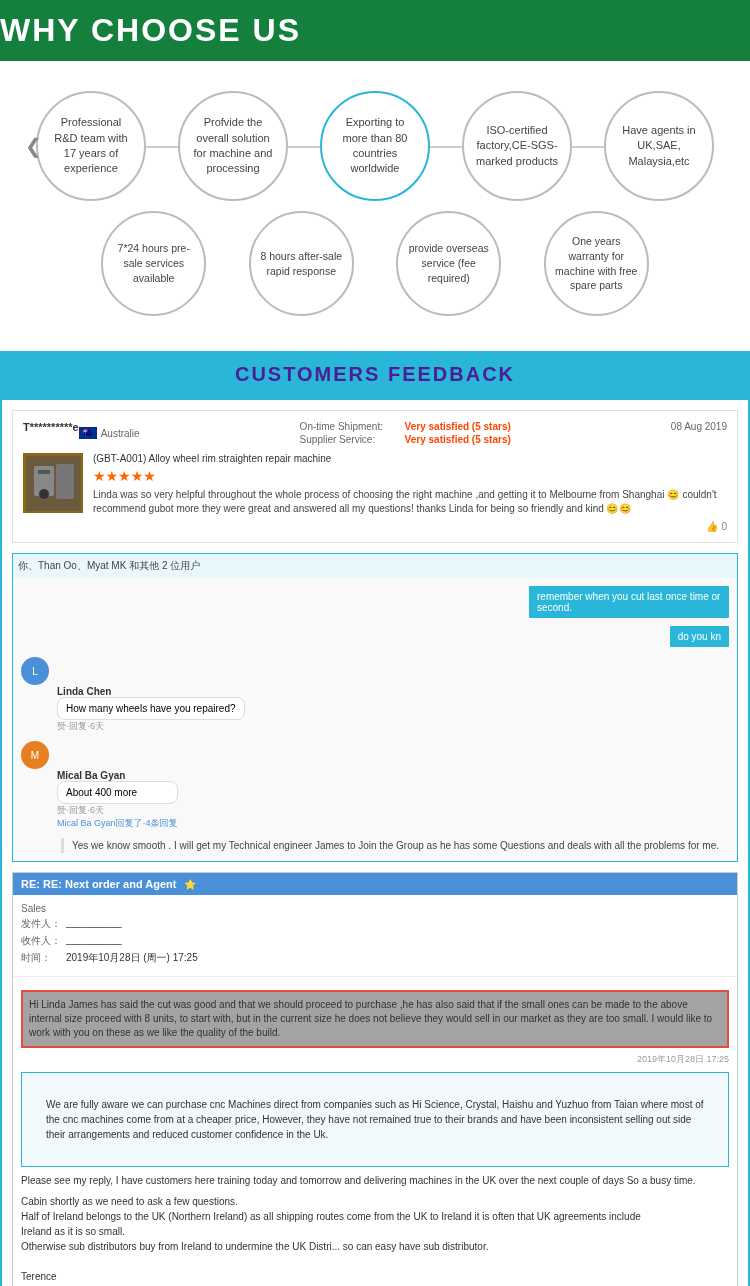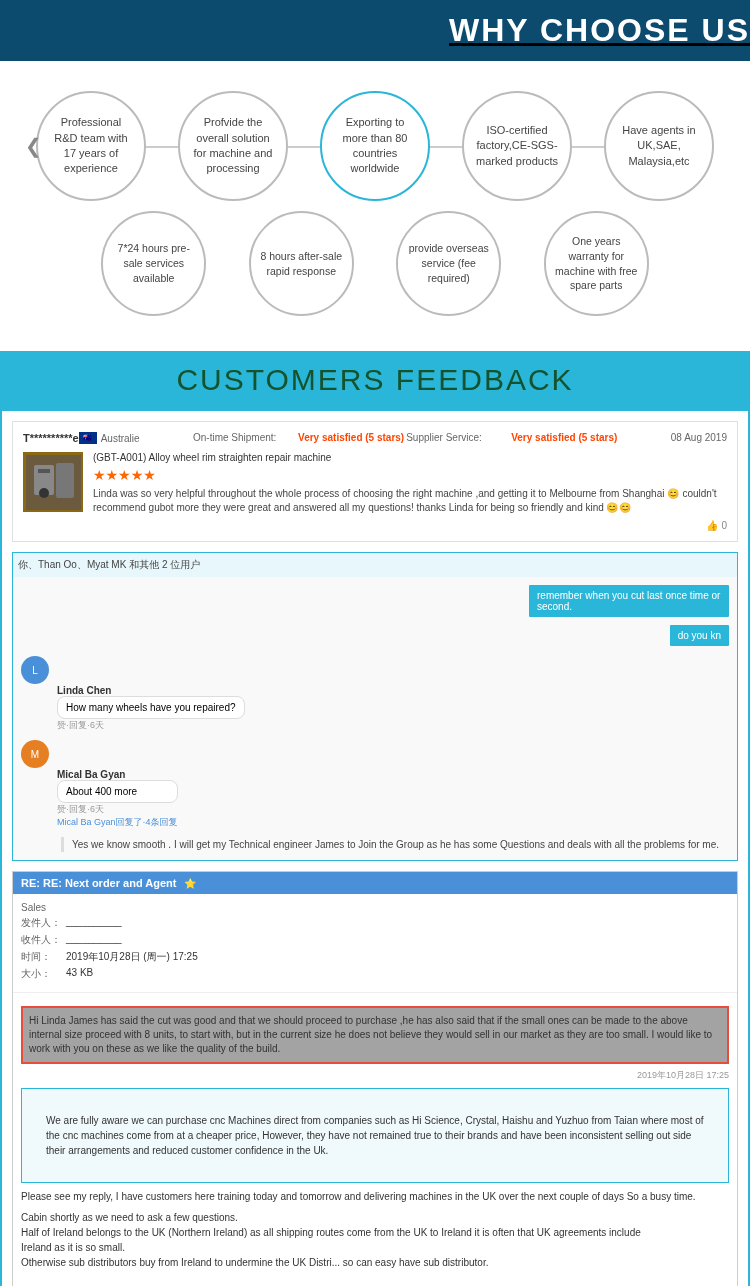--- a/index.html
+++ b/index.html
@@ -10,25 +10,24 @@
       overflow-x: hidden;
     }
 
     
     .why-section {
       background: #fff;
       padding-bottom: 20px;
     }
 
     .section-header {
-      background: #0c4a6e;
-      text-align: right;
+      background: #15803d;
+      text-align: left;
       padding: 12px 0;
       margin-bottom: 20px;
-      text-decoration: underline;
     }
 
     .section-header h2 {
       color: #fff;
       font-size: 32px;
       font-weight: 900;
       letter-spacing: 2px;
       text-transform: uppercase;
     }
 
@@ -121,23 +120,23 @@
     }
 
     .feedback-header {
       background: #29b6d8;
       text-align: center;
       padding: 12px 0;
       margin-bottom: 0;
     }
 
     .feedback-header h2 {
-      color: #14532d;
-      font-size: 30px;
-      font-weight: 400;
+      color: #4c1d95;
+      font-size: 20px;
+      font-weight: 700;
       letter-spacing: 2px;
     }
 
     .feedback-content {
       border: 2px solid #29b6d8;
       margin: 0;
       padding: 10px;
       background: #fff;
     }
 
@@ -181,21 +180,21 @@
       display: inline-block;
       margin-right: 4px;
       font-size: 7px;
       color: #fff;
       line-height: 12px;
       text-align: center;
     }
 
     .review-ratings {
       display: flex;
-      flex-direction: row;
+      flex-direction: column;
       gap: 2px;
       font-size: 10px;
     }
 
     .rating-row {
       display: flex;
       gap: 5px;
     }
 
     .rating-label {
@@ -560,24 +559,20 @@
           <span class="email-meta-value">__________</span>
         </div>
         <div class="email-meta-row">
           <span class="email-meta-label">收件人：</span>
           <span class="email-meta-value">__________</span>
         </div>
         <div class="email-meta-row">
           <span class="email-meta-label">时间：</span>
           <span class="email-meta-value">2019年10月28日 (周一) 17:25</span>
         </div>
-        <div class="email-meta-row">
-          <span class="email-meta-label">大小：</span>
-          <span class="email-meta-value">43 KB</span>
-        </div>
       </div>
 
       <div class="email-body">
 
         <div class="highlighted-box">
           <span>Hi Linda James has said the cut was good and that we should proceed to purchase ,he has also said that if the small ones can be made to the above internal size proceed with 8 units, to start with, but in the current size he does not believe they would sell in our market as they are too small. I would like to work with you on these as we like the quality of the build.</span>
         </div>
 
         <div style="text-align:right; font-size:9px; color:#999; margin:2px 0;">2019年10月28日 17:25</div>
 

